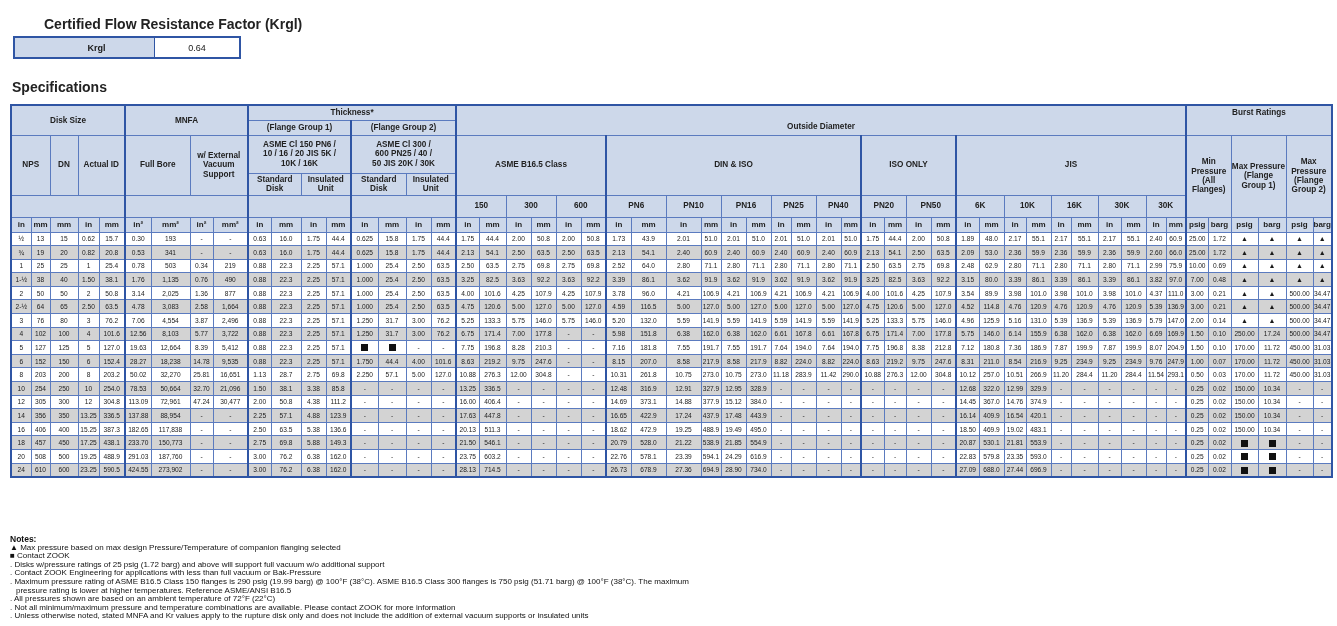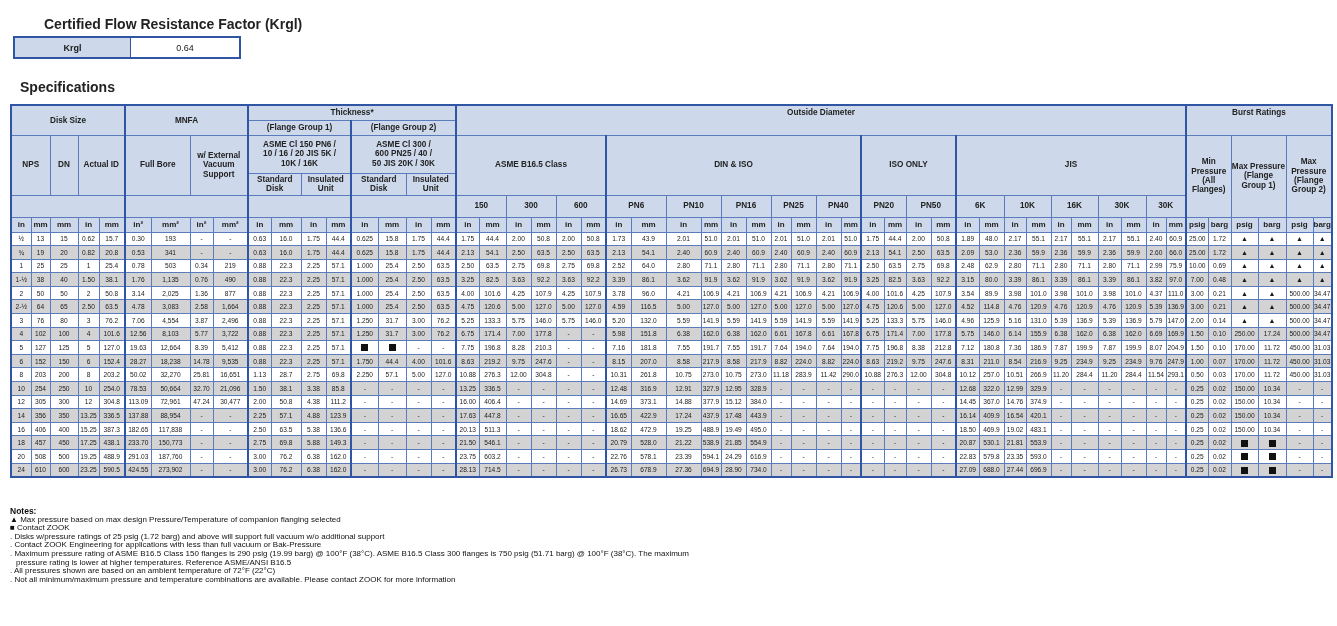--- a/index.html
+++ b/index.html
@@ -1,29 +1,29 @@
 <!DOCTYPE html>
 <html><head>
 <meta charset="utf-8">
 <style>
   body { margin:0; background:#fff; font-family:"Liberation Sans", sans-serif; color:#1a1a1a; width:1337px; height:626px; overflow:hidden; position:relative; }
   .h-title { position:absolute; left:12px; top:16px; font-size:14px; font-weight:bold; color:#222;margin-left:32px; }
   .krgl { position:absolute; left:13px; top:36px; width:228px; height:23px; border:2px solid #2f55a4; display:flex; box-sizing:border-box; font-size:9px; }
-  .krgl .lbl { width:115px; background:#cdd8ea; display:flex; align-items:center; justify-content:center; font-weight:bold; border-right:1px solid #2f55a4; }
+  .krgl .lbl { width:115px; background:#cdd8ea; display:flex; align-items:center; justify-content:center; font-weight:bold; border-right:1px solid #2f55a4;padding-left:24px; }
   .krgl .val { flex:1; display:flex; align-items:center; justify-content:center; background:#fff; }
-  .h-spec { position:absolute; left:20px; top:79px; font-size:14px; font-weight:bold; color:#222; }
+  .h-spec { position:absolute; left:12px; top:79px; font-size:14px; font-weight:bold; color:#222; }
   table.spec { position:absolute; left:10px; top:104px; border-collapse:collapse; border:2px solid #2f55a4; table-layout:fixed; font-size:6.6px; }
   table.spec th { background:#cdd8ea; font-weight:bold; font-size:8.2px; color:#222; border:1px solid #5b7bbf; padding:0; text-align:center; line-height:1.15; }
   table.spec th.unit { height:14px; font-size:8px; }
   table.spec td { border:1px solid #5b7bbf; padding:0; text-align:center; height:12.6px; white-space:nowrap; overflow:hidden; }
   table.spec tr.alt td { background:#d3d3d3; }
   table.spec .grp { border-left:2px solid #2f55a4; }
   .sq { display:inline-block; width:7px; height:7px; background:#111; vertical-align:middle; }
   .notes { position:absolute; left:10px; top:507px; font-size:8px; line-height:8.6px; color:#111; }
-  .notes .nh { font-weight:bold; font-size:8.5px; }
+  .notes .nh { font-weight:bold; font-size:8.5px;margin-top:28px; }
   .notes .ln { white-space:nowrap; }
   .notes .ind { padding-left:6px; }
 </style>
 </head>
 <body>
 
 <div class="h-title">Certified Flow Resistance Factor (Krgl)</div>
 <div class="krgl">
   <div class="lbl">Krgl</div>
   <div class="val">0.64</div>
@@ -85,21 +85,21 @@
       <col style="width: 27px;">
       <col style="width: 28px;">
       <col style="width: 27px;">
       <col style="width: 11px;">
     </colgroup>
   <thead>
     <tr style="height:15px">
       <th colspan="5" rowspan="2">Disk Size</th>
       <th colspan="4" rowspan="2" class="grp">MNFA</th>
       <th colspan="8" class="grp">Thickness*</th>
-      <th colspan="30" class="grp" rowspan="2" style="vertical-align:top;padding-top:2px">Outside Diameter</th>
+      <th colspan="30" class="grp" rowspan="2" style="vertical-align:top;padding-top:16px">Outside Diameter</th>
       <th colspan="6" rowspan="2" class="grp" style="vertical-align:top;padding-top:2px">Burst Ratings</th>
     </tr>
     <tr style="height:15px">
       <th colspan="4" class="grp">(Flange Group 1)</th>
       <th colspan="4" class="grp">(Flange Group 2)</th>
     </tr>
     <tr style="height:38px">
       <th colspan="2" rowspan="2">NPS</th>
       <th rowspan="2">DN</th>
       <th colspan="2" rowspan="2">Actual ID</th>
@@ -1196,14 +1196,15 @@
   <div class="nh">Notes:</div>
   <div id="notes-lines">
       <div class="ln">▲ Max pressure based on max design Pressure/Temperature of companion flanging selected</div>
       <div class="ln">■ Contact ZOOK</div>
       <div class="ln">. Disks w/pressure ratings of 25 psig (1.72 barg) and above will support full vacuum w/o additional support</div>
       <div class="ln">. Contact ZOOK Engineering for applications with less than full vacuum or Bak-Pressure</div>
       <div class="ln">. Maximum pressure rating of ASME B16.5 Class 150 flanges is 290 psig (19.99 barg) @ 100°F (38°C). ASME B16.5 Class 300 flanges is 750 psig (51.71 barg) @ 100°F (38°C). The maximum</div>
       <div class="ln ind">pressure rating is lower at higher temperatures. Reference ASME/ANSI B16.5</div>
       <div class="ln">. All pressures shown are based on an ambient temperature of 72°F (22°C)</div>
       <div class="ln">. Not all minimum/maximum pressure and temperature combinations are available. Please contact ZOOK for more information</div>
+      <div class="ln">. Unless otherwise noted, stated MNFA and Kr values apply to the rupture disk only and does not include the addition of external vacuum supports or insulated units</div>
     </div>
 </div>
 
 </body></html>

